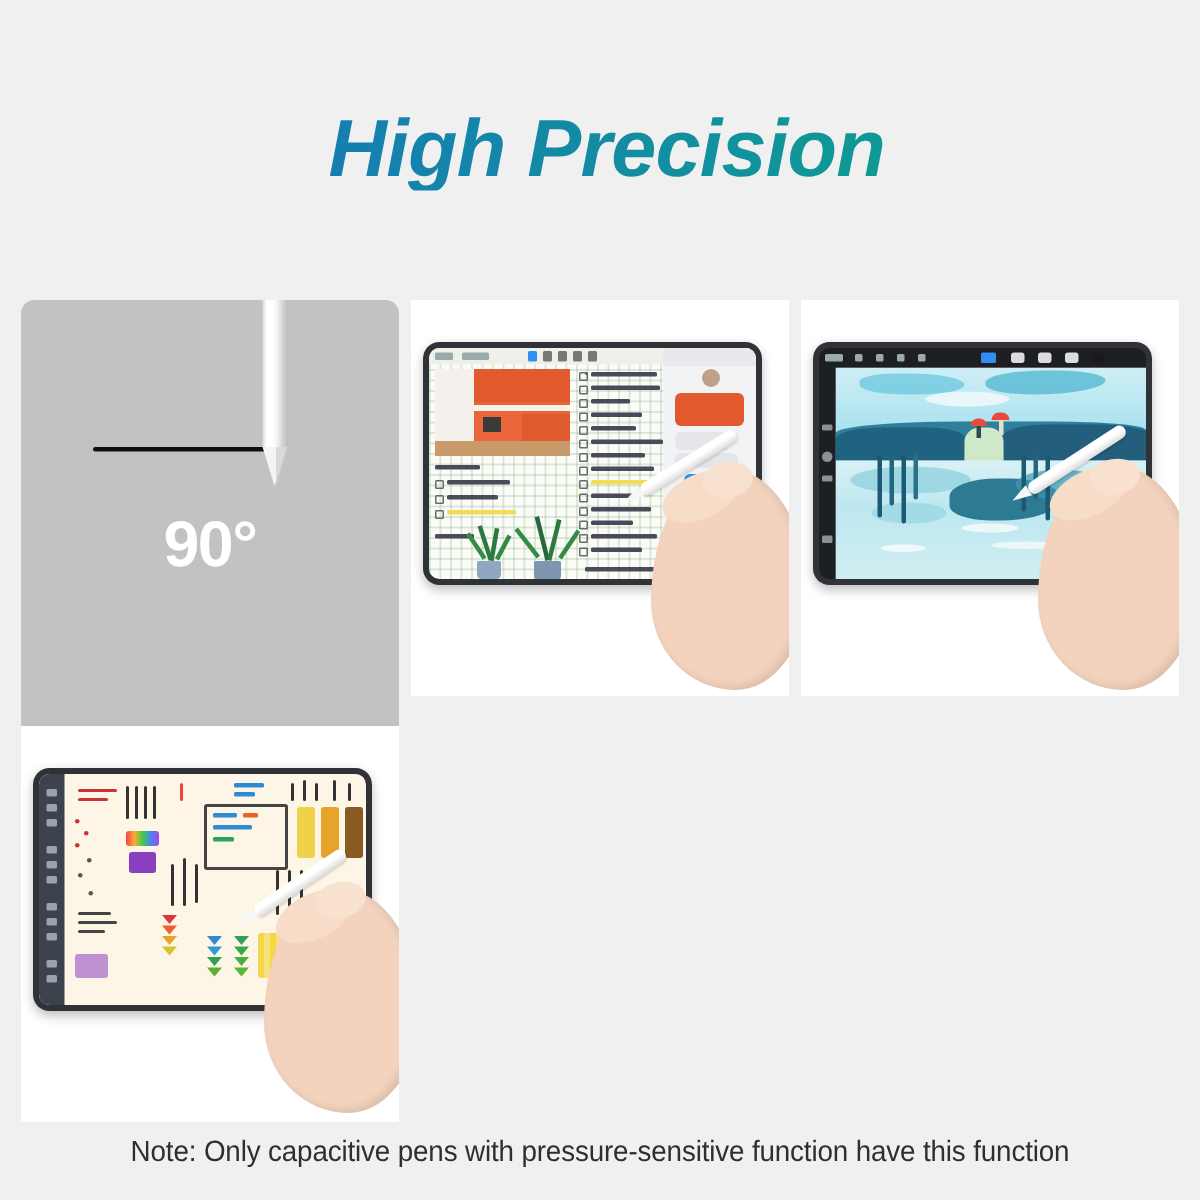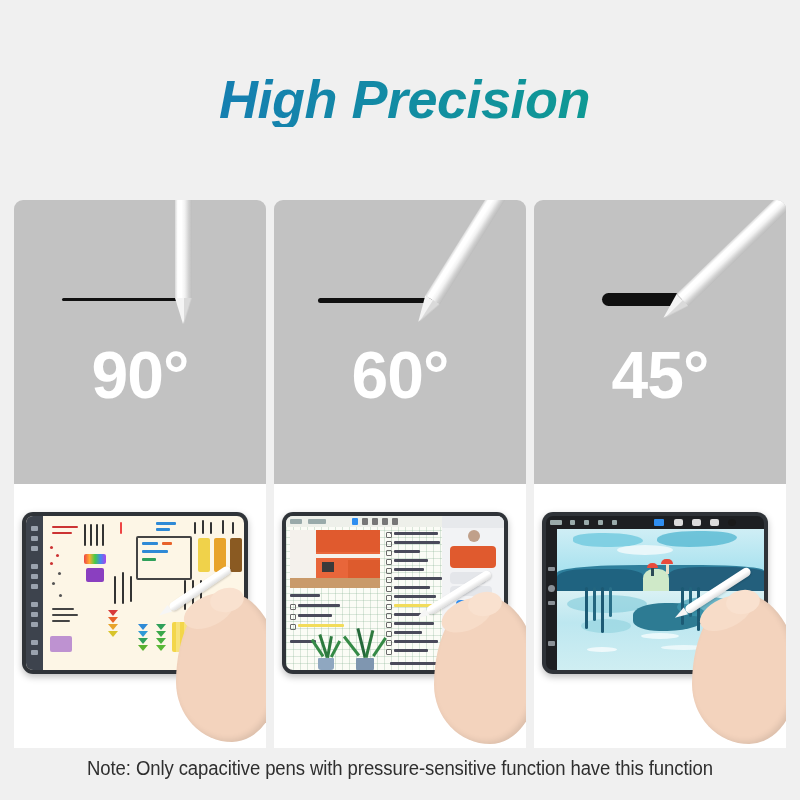--- a/index.html
+++ b/index.html
@@ -83,21 +83,21 @@
     overflow: hidden;
     flex: 0 0 auto;
   }
   .angle-label {
     position: absolute;
     left: 0; right: 0;
     top: 142px;
     text-align: center;
     color: #ffffff;
     font-weight: bold;
-    font-size: 66px;
+    font-size: 43px;
     line-height: 1;
     letter-spacing: -1px;
   }
   
   .stroke {
     position: absolute;
     background: #101010;
   }
 
   
@@ -412,29 +412,20 @@
 
         <div class="held-pen" style="left:150px; top:100px; width:72px; transform:rotate(-34deg);"></div>
         <div class="hand" style="left:162px; top:108px; width:104px; height:150px;"></div>
         <div class="finger" style="left:168px; top:112px; width:54px; height:30px; transform:rotate(-26deg); background:#f7dcc8;"></div>
         <div class="finger" style="left:196px; top:104px; width:34px; height:24px; transform:rotate(-12deg); background:#f9e1cf;"></div>
       </div>
     </div>
 
     <div class="col">
 
-      <div class="angle-card">
-        <div class="stroke" style="left:44px; top:98px; width:114px; height:5px; border-radius:2.5px;"></div>
-        <div class="stylus" style="left:150px; top:-42px; height:142px; transform:rotate(32deg);">
-          <div class="barrel"></div>
-          <div class="tip"></div>
-          <div class="tip-shade"></div>
-        </div>
-        <div class="angle-label">60°</div>
-      </div>
 
       <div class="photo">
         <div class="tablet" style="left:8px; top:28px; width:226px; height:162px;">
           <div class="screen">
             <div class="grid-paper"></div>
 
             <div class="ink" style="left:0; top:0; width:160px; height:11px; background:#eef0ea;"></div>
             <div class="ink" style="left:4px; top:3px; width:12px; height:5px; background:#9aa;"></div>
             <div class="ink" style="left:22px; top:3px; width:18px; height:5px; background:#9aa;"></div>
             <div class="ink" style="left:66px; top:2px; width:6px; height:7px; background:#2f8ef0;"></div>
@@ -522,29 +513,20 @@
         </div>
         <div class="held-pen" style="left:148px; top:104px; width:74px; transform:rotate(-32deg);"></div>
         <div class="hand" style="left:160px; top:112px; width:104px; height:148px;"></div>
         <div class="finger" style="left:166px; top:116px; width:54px; height:30px; transform:rotate(-24deg); background:#f7dcc8;"></div>
         <div class="finger" style="left:194px; top:108px; width:34px; height:24px; transform:rotate(-10deg); background:#f9e1cf;"></div>
       </div>
     </div>
 
     <div class="col">
 
-      <div class="angle-card">
-        <div class="stroke" style="left:68px; top:93px; width:80px; height:13px; border-radius:7px;"></div>
-        <div class="stylus" style="left:140px; top:-52px; height:152px; transform:rotate(46deg);">
-          <div class="barrel"></div>
-          <div class="tip"></div>
-          <div class="tip-shade"></div>
-        </div>
-        <div class="angle-label">45°</div>
-      </div>
 
       <div class="photo">
         <div class="tablet" style="left:8px; top:28px; width:226px; height:162px;">
           <div class="screen">
             <div class="art">
 
               <div class="blob" style="left:0; top:0; right:0; height:42px; background:linear-gradient(180deg,#cfeef5,#a9e2ef);"></div>
               <div class="blob" style="left:16px; top:4px; width:70px; height:14px; background:#6fc9de; border-radius:40% 60% 50% 50%; opacity:.8;"></div>
               <div class="blob" style="left:100px; top:2px; width:80px; height:16px; background:#4fb6d0; border-radius:50% 40% 60% 40%; opacity:.75;"></div>
               <div class="blob" style="left:60px; top:16px; width:56px; height:10px; background:#e9f7fa; border-radius:50%;"></div>

